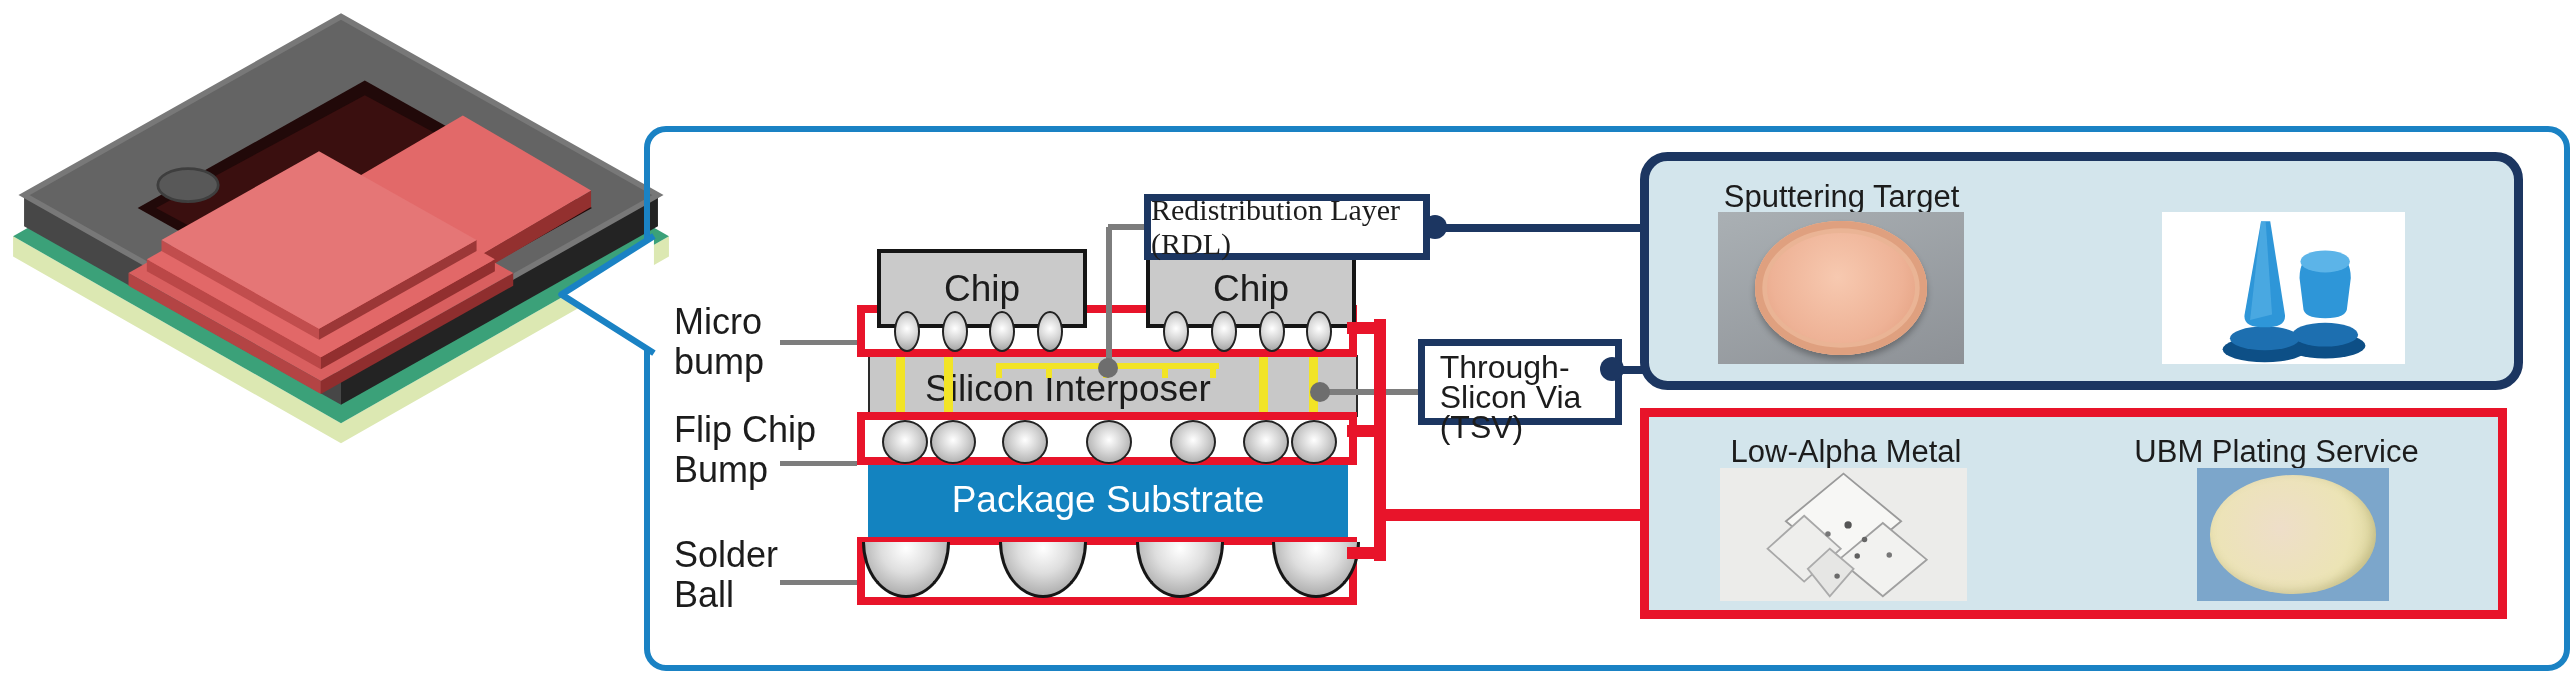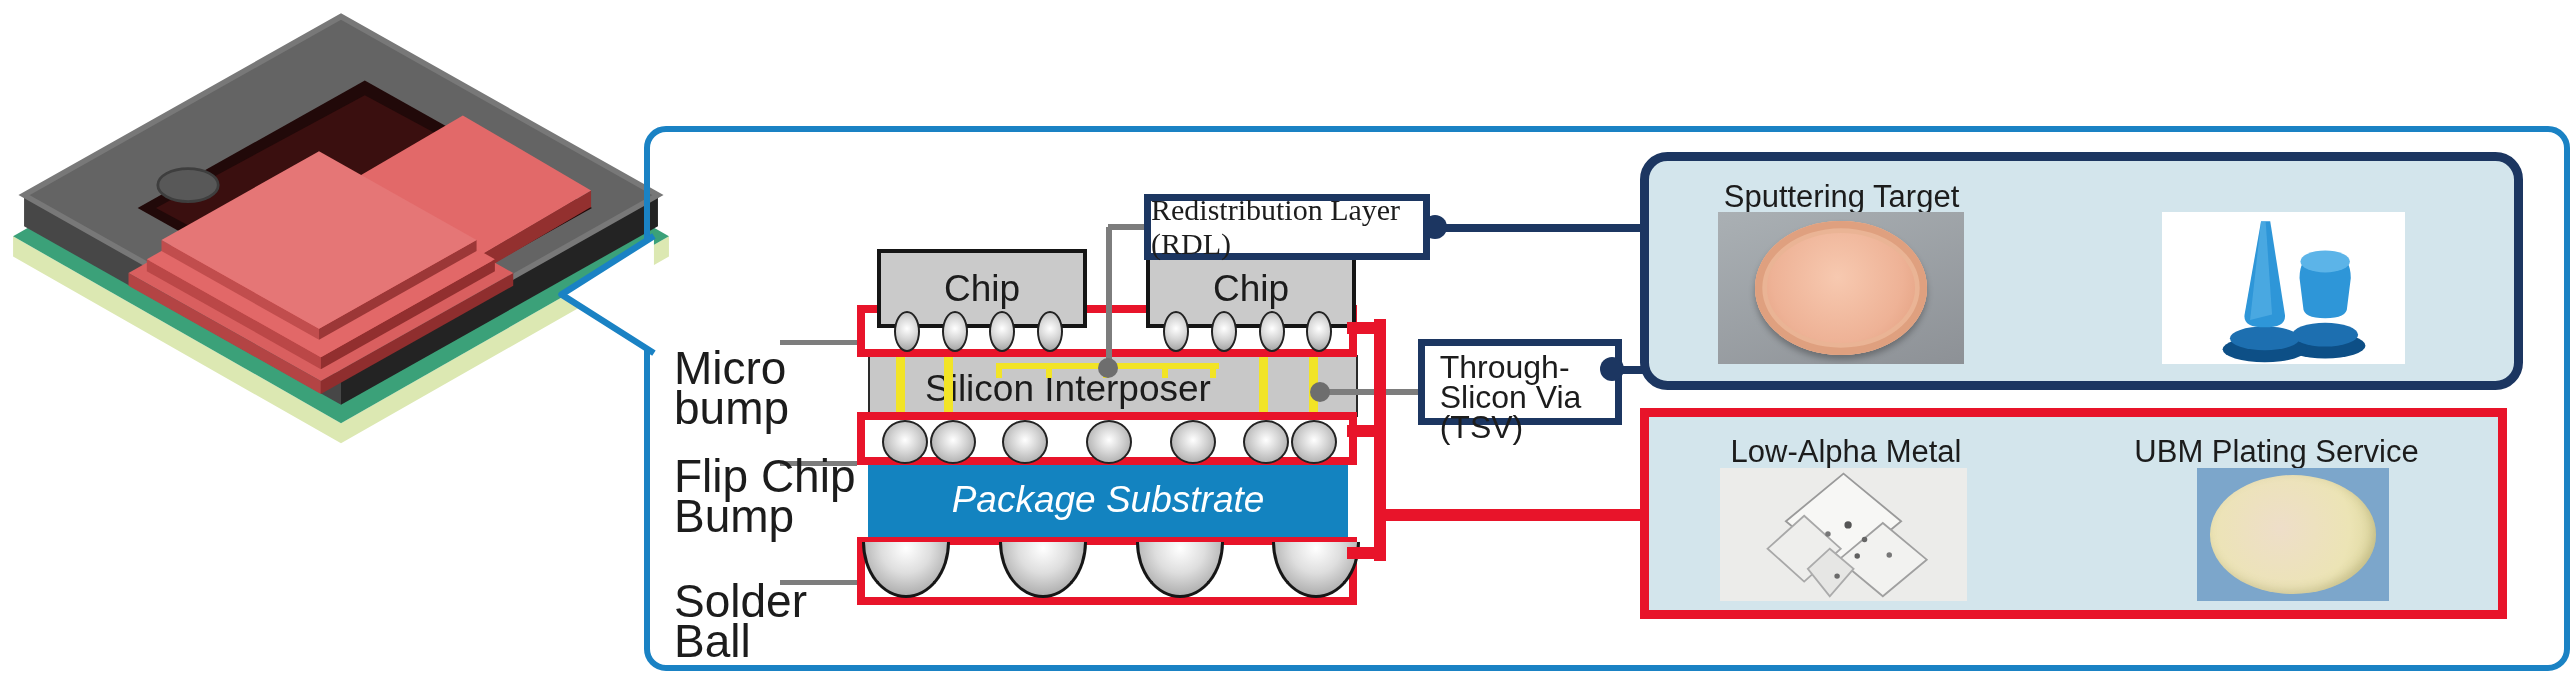--- a/index.html
+++ b/index.html
@@ -6,21 +6,21 @@
   #stage{position:relative;width:2576px;height:682px;background:#fff;overflow:hidden;
          font-family:"Liberation Sans", sans-serif;color:var(--text,#1c1c1c);}
   .abs{position:absolute;}
   
   #bluebox{left:644px;top:126px;width:1914px;height:533px;border:6.4px solid var(--accent-blue,#1a82c4);border-radius:22px;}
   
   #interposer{left:868px;top:355px;width:486px;height:62px;background:var(--layer-gray,#c8c8c8);
               border-left:2.7px solid #2a2a2a;border-right:2.7px solid #2a2a2a;}
   #interposer span{position:absolute;left:55px;top:13px;font-size:37px;}
   #substrate{left:868px;top:463px;width:480px;height:74px;background:var(--substrate-blue,#1383c0);
-             display:flex;align-items:center;justify-content:center;font-style:italic;}
+             display:flex;align-items:center;justify-content:center;}
   #substrate span{color:#fff;font-size:37px;}
   .chip{width:202px;height:71px;background:#cacaca;border:4.6px solid #151515;display:flex;align-items:center;justify-content:center;}
   .chip span{font-size:37px;}
   .redbox{background:#fff;border:8.2px solid var(--red,#e8142a);}
   #micro-box{left:857px;top:305px;width:484px;height:36px;}
   #flip-box{left:857px;top:412px;width:484px;height:37px;}
   #solder-box{left:857px;top:537px;width:484px;height:52px;}
   
   .tsv-bar{background:var(--tsv-yellow,#f2e426);}
   .rdl-bar{background:var(--tsv-yellow,#f2e426);}
@@ -36,21 +36,21 @@
   .redline{background:var(--red,#e8142a);}
   .navyline{background:var(--navy,#1c3661);}
   .navydot{width:24px;height:24px;border-radius:50%;background:var(--navy,#1c3661);}
   
   .navybox{background:#fff;border:7.3px solid var(--navy,#1c3661);}
   #rdl-box{left:1144px;top:194px;width:272px;height:52px;display:flex;align-items:center;justify-content:center;}
   #rdl-box span{font-size:30px;font-family:Liberation Serif, serif;}
   #tsv-box{left:1418px;top:339px;width:175px;height:66px;padding:5.5px 0 0 14.7px;}
   #tsv-box div{font-size:32px;line-height:30px;}
   
-  .layerlabel{font-size:46px;line-height:40px;margin-top:46px;}
+  .layerlabel{font-size:36px;line-height:40px;}
   
   .panel{background:var(--panel-bg,#d3e5ec);}
   #materials-panel{left:1640px;top:152px;width:846px;height:220px;border:9.2px solid var(--navy,#1c3661);border-radius:27.5px;padding-left:19px;}
   #services-panel{left:1640px;top:408px;width:849px;height:193px;border:9.2px solid var(--red,#e8142a);}
   .panel-title{position:absolute;font-size:31px;text-align:center;}
   .photo{position:absolute;overflow:hidden;}
   .copper-bg{background:linear-gradient(160deg,#aab0b4 0%,#8d9196 100%);}
   .copper-disc{position:absolute;left:37px;right:37px;top:9.2px;bottom:9.2px;border-radius:50%;
       background:radial-gradient(circle at 48% 42%,#f7c9b0 0%,#eeb296 55%,#e3a081 80%,#d68f6d 100%);
       box-shadow:inset 0 0 0 7.3px #dfa07f, inset 0 0 0 12px #eab495, 0 4.6px 6.4px rgba(0,0,0,.28);}

